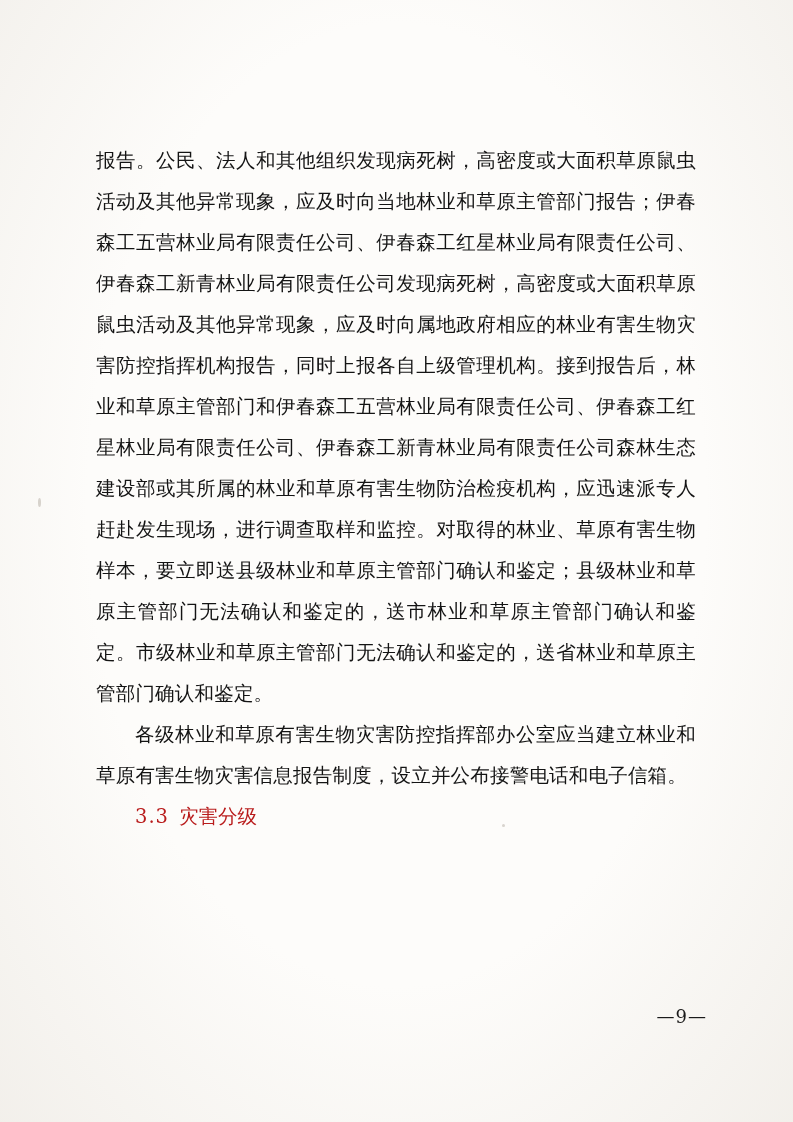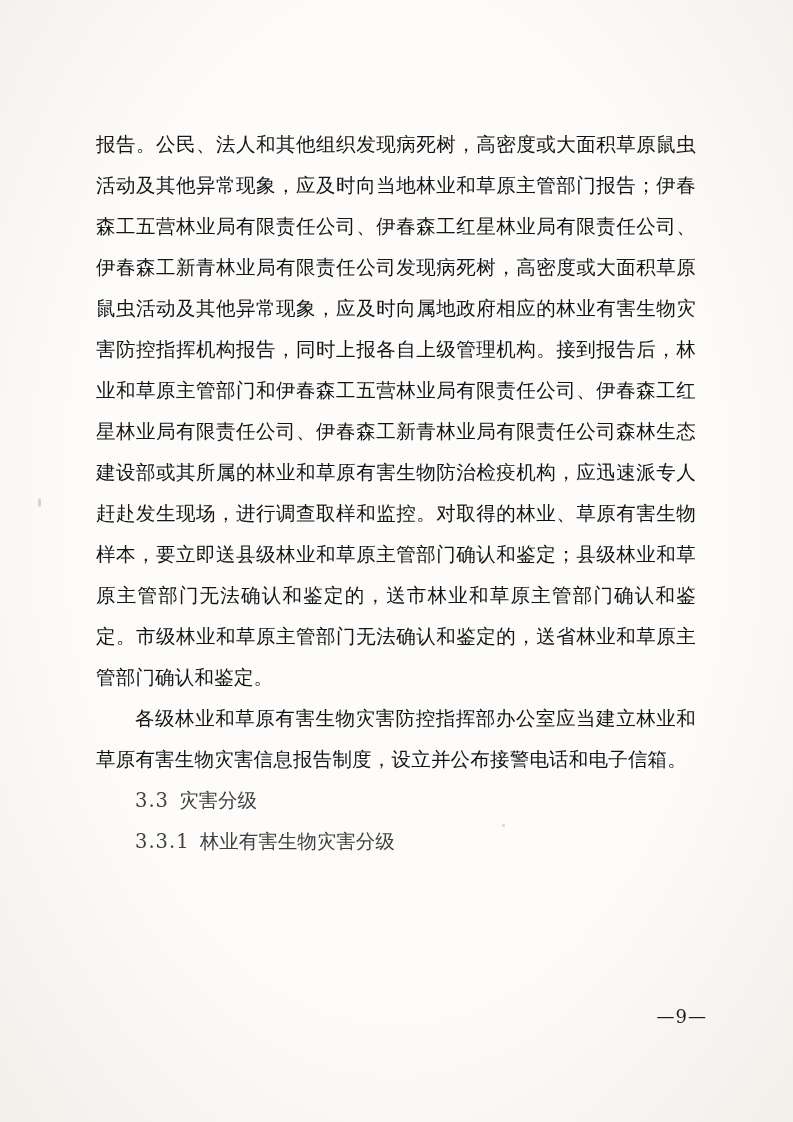--- a/index.html
+++ b/index.html
@@ -25,21 +25,21 @@
   .paper-tint {
     position: absolute;
     inset: 0;
     background:
       radial-gradient(ellipse at 50% 45%, rgba(255,255,255,0) 55%, rgba(222,216,206,0.35) 100%);
     pointer-events: none;
   }
   .content {
     position: absolute;
     left: 96px;
-    top: 124px;
+    top: 140px;
     width: 600px;
   }
   .doc-body {
     font-size: 19.5px;
     line-height: 41px;
     color: #141414;
     text-align: justify;
     text-justify: inter-ideograph;
     letter-spacing: 0.2px;
   }
@@ -47,21 +47,21 @@
     margin: 0 0 0 0;
     text-indent: 0;
     white-space: pre-wrap;
   }
   .para.indent {
     text-indent: 39px;
   }
   .heading {
     font-size: 19.5px;
     line-height: 41px;
-    color: #404040;
+    color: #b91c1c;
     text-indent: 39px;
     margin: 0;
   }
   .heading .num {
     letter-spacing: 1px;
   }
   .heading .gap {
     display: inline-block;
     width: 10px;
   }
@@ -94,20 +94,17 @@
   <div class="content">
 
     <p class="doc-body para">报告。公民、法人和其他组织发现病死树，高密度或大面积草原鼠虫活动及其他异常现象，应及时向当地林业和草原主管部门报告；伊春森工五营林业局有限责任公司、伊春森工红星林业局有限责任公司、伊春森工新青林业局有限责任公司发现病死树，高密度或大面积草原鼠虫活动及其他异常现象，应及时向属地政府相应的林业有害生物灾害防控指挥机构报告，同时上报各自上级管理机构。接到报告后，林业和草原主管部门和伊春森工五营林业局有限责任公司、伊春森工红星林业局有限责任公司、伊春森工新青林业局有限责任公司森林生态建设部或其所属的林业和草原有害生物防治检疫机构，应迅速派专人赶赴发生现场，进行调查取样和监控。对取得的林业、草原有害生物样本，要立即送县级林业和草原主管部门确认和鉴定；县级林业和草原主管部门无法确认和鉴定的，送市林业和草原主管部门确认和鉴定。市级林业和草原主管部门无法确认和鉴定的，送省林业和草原主管部门确认和鉴定。</p>
 
     <p class="doc-body para indent">各级林业和草原有害生物灾害防控指挥部办公室应当建立林业和草原有害生物灾害信息报告制度，设立并公布接警电话和电子信箱。</p>
 
     <p class="heading">
       <span class="num">3.3</span><span class="gap"></span><span>灾害分级</span>
     </p>
 
-    <p class="heading">
-      <span class="num">3.3.1</span><span class="gap"></span><span>林业有害生物灾害分级</span>
-    </p>
 
   </div>
 
   <div class="folio">—9—</div>
 </div>
 
 </body></html>

